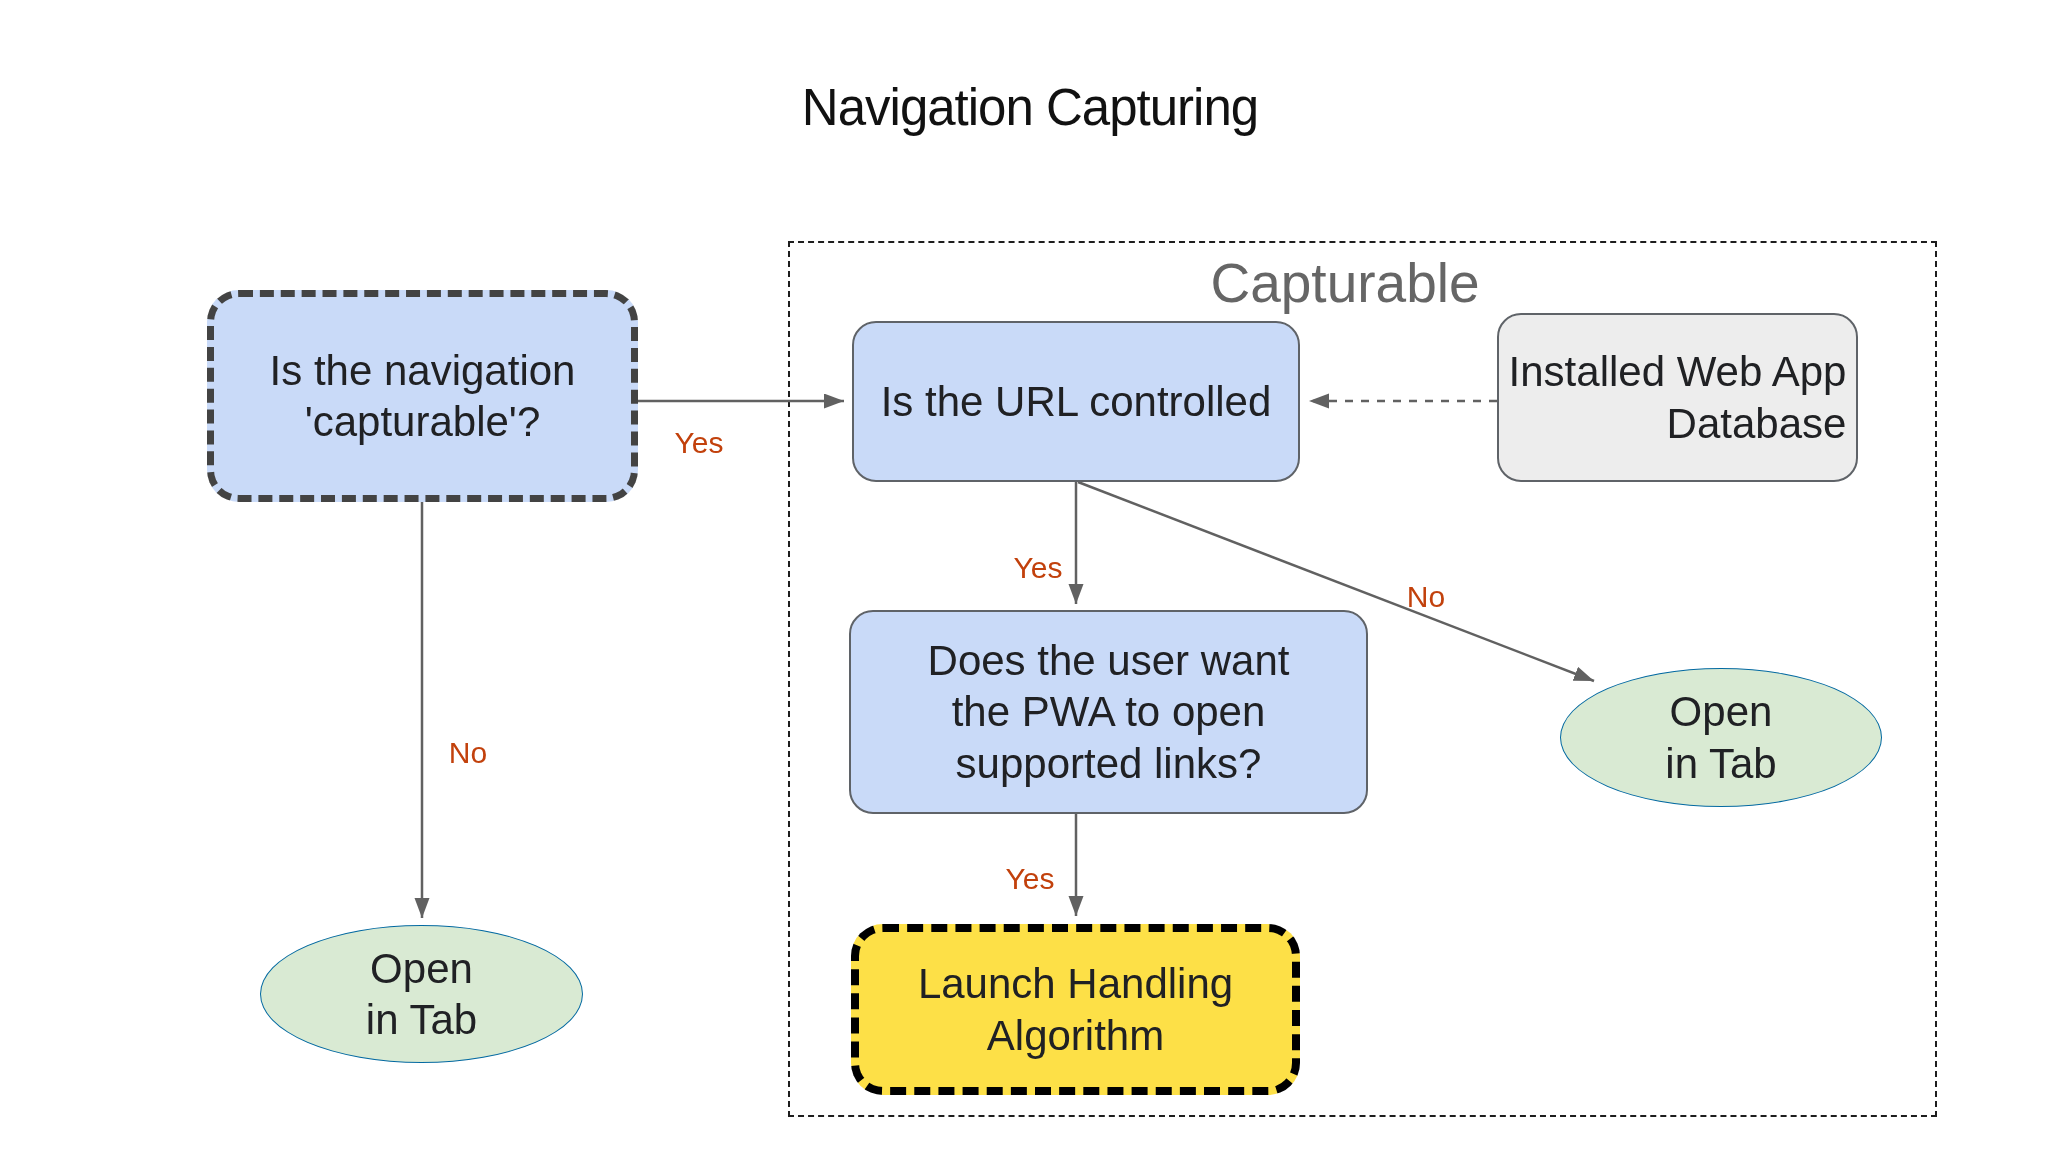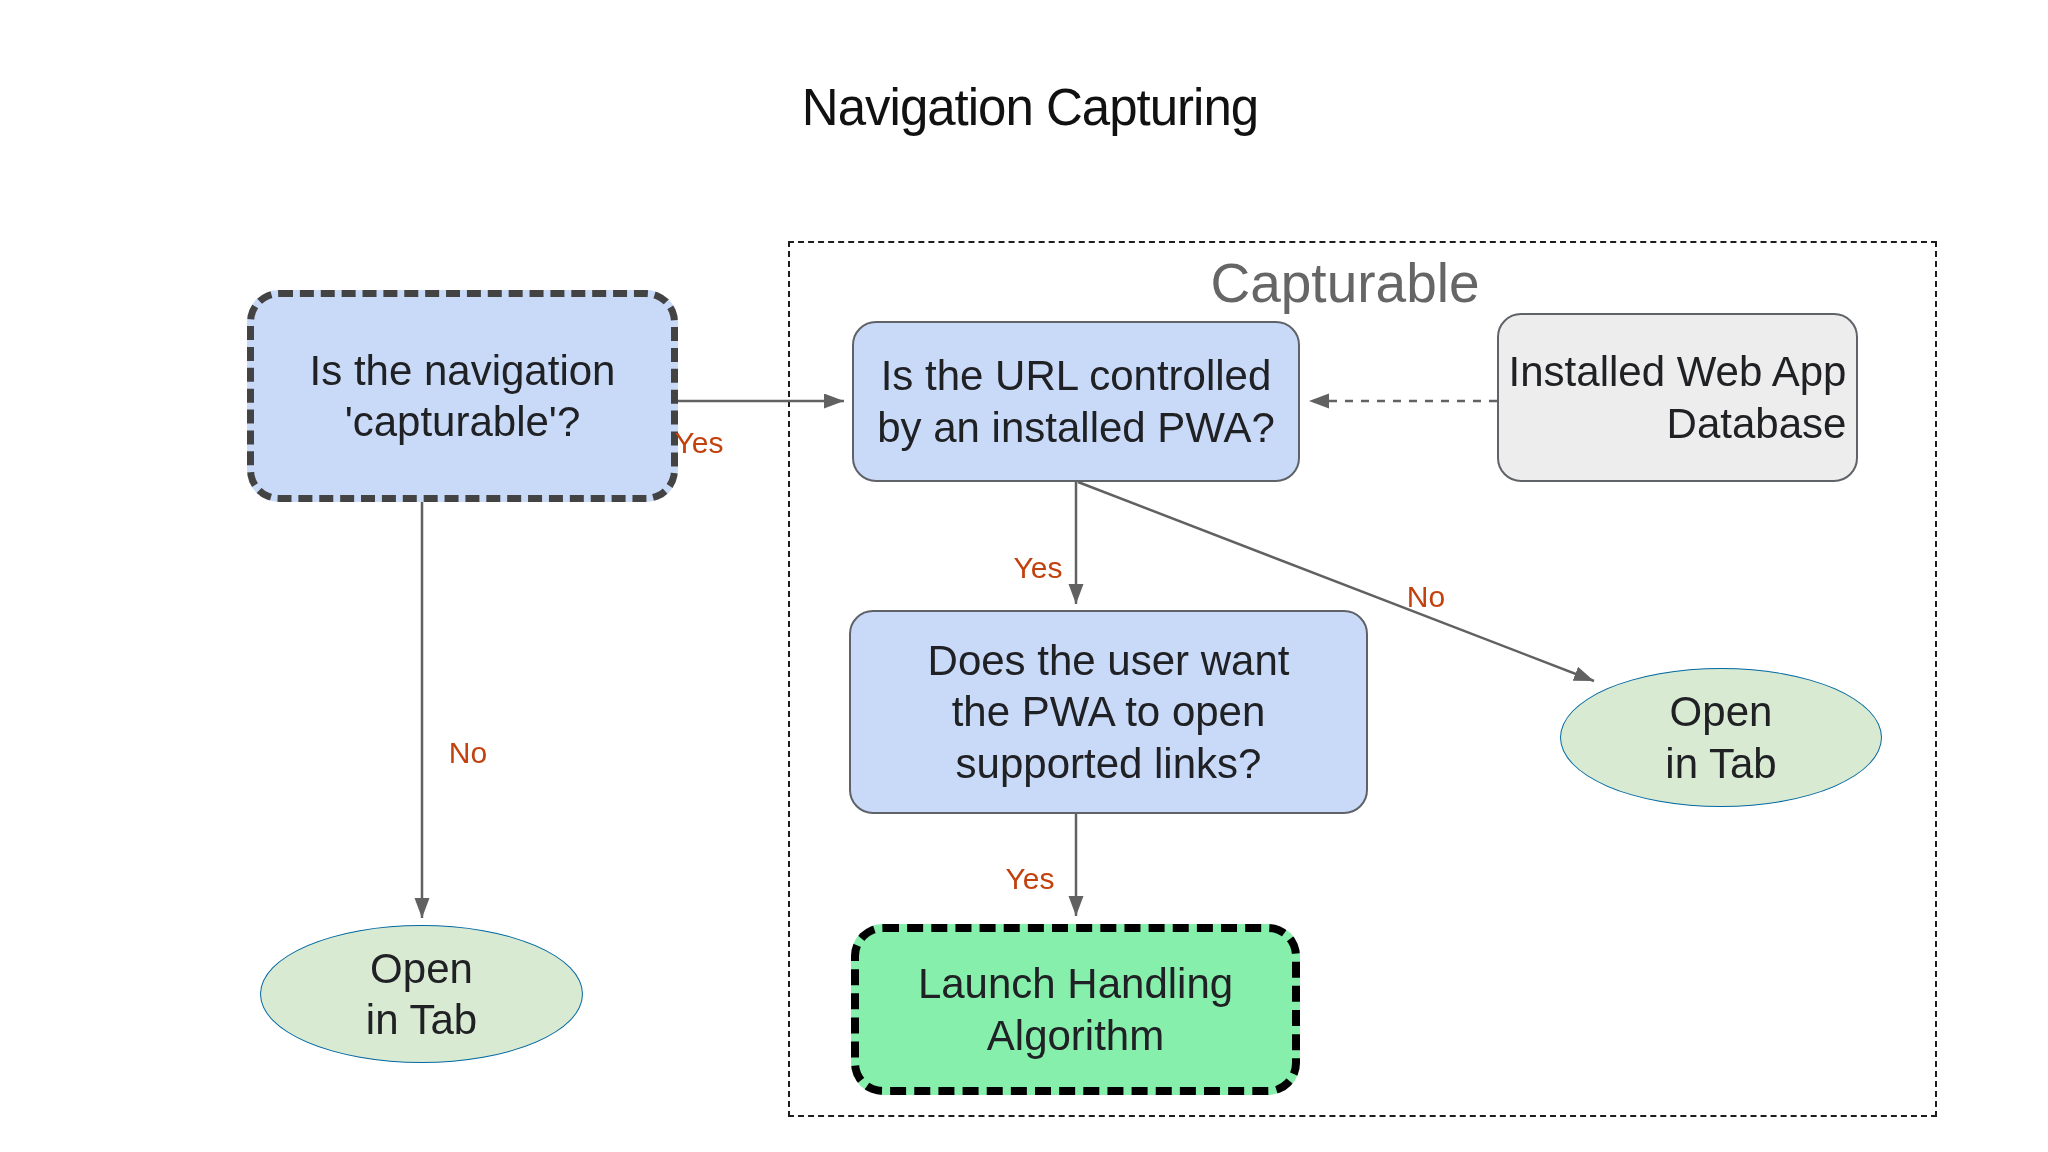--- a/index.html
+++ b/index.html
@@ -20,27 +20,27 @@
     font-size:55px;color:#666666;white-space:nowrap;
   }
   .node{
     position:absolute;box-sizing:border-box;display:flex;align-items:center;justify-content:center;
     text-align:center;color:#202124;font-size:42px;line-height:1.22;
   }
   .node .line{display:block;white-space:nowrap;}
   .rect{border-radius:24px;}
   .blue{background:#c9daf8;}
   .gray{background:#ededed;}
-  .red{background:#86efac;}
+  .red{background:#fde047;}
   .green{background:#d9ead3;}
   .thin-border{border:2px solid #5f6368;}
   .dash-strong{border:7px dashed #434343;border-radius:32px;}
   .dash-black{border:8px dashed #000000;border-radius:32px;}
   .ellipse{border-radius:50%;border:1px solid #0369a1;}
-  .node-nav{left:207px;top:290px;width:431px;height:212px;margin-left:40px;}
+  .node-nav{left:207px;top:290px;width:431px;height:212px;}
   .node-url{left:852px;top:321px;width:448px;height:161px;}
   .node-db{left:1497px;top:313px;width:361px;height:169px;text-align:right;}
   .node-user{left:849px;top:610px;width:519px;height:204px;}
   .node-launch{left:851px;top:924px;width:449px;height:171px;}
   .node-tab-right{left:1560px;top:668px;width:322px;height:139px;}
   .node-tab-left{left:260px;top:925px;width:323px;height:138px;}
   .edges{position:absolute;left:0;top:0;width:2048px;height:1152px;pointer-events:none;}
   .edge-label{
     position:absolute;transform:translate(-50%,-50%);
     font-size:30px;color:#c2410c;white-space:nowrap;
@@ -73,21 +73,20 @@
   <div class="node rect blue dash-strong node-nav">
     <div>
       <span class="line">Is the navigation</span>
       <span class="line">'capturable'?</span>
     </div>
   </div>
 
   <div class="node rect blue thin-border node-url">
     <div>
       <span class="line">Is the URL controlled</span>
-      <span class="line">by an installed PWA?</span>
     </div>
   </div>
 
   <div class="node rect gray thin-border node-db">
     <div>
       <span class="line">Installed Web App</span>
       <span class="line">Database</span>
     </div>
   </div>
 

